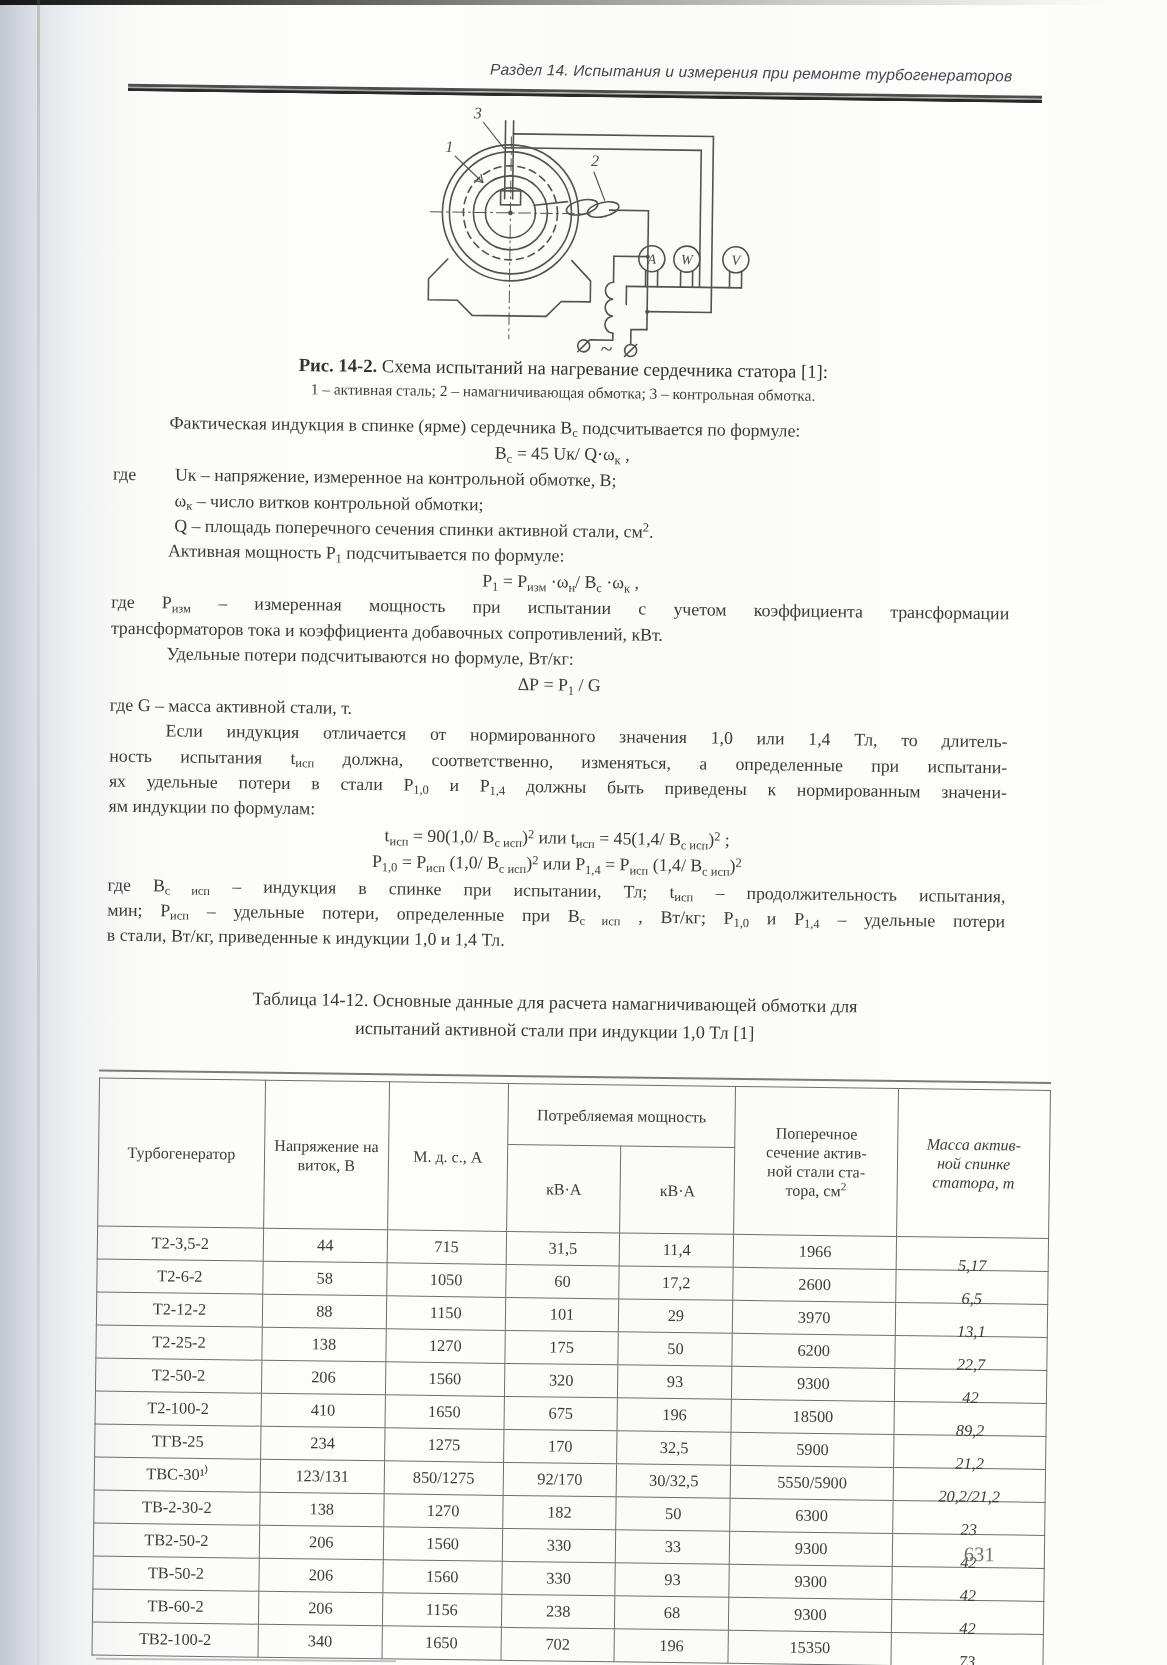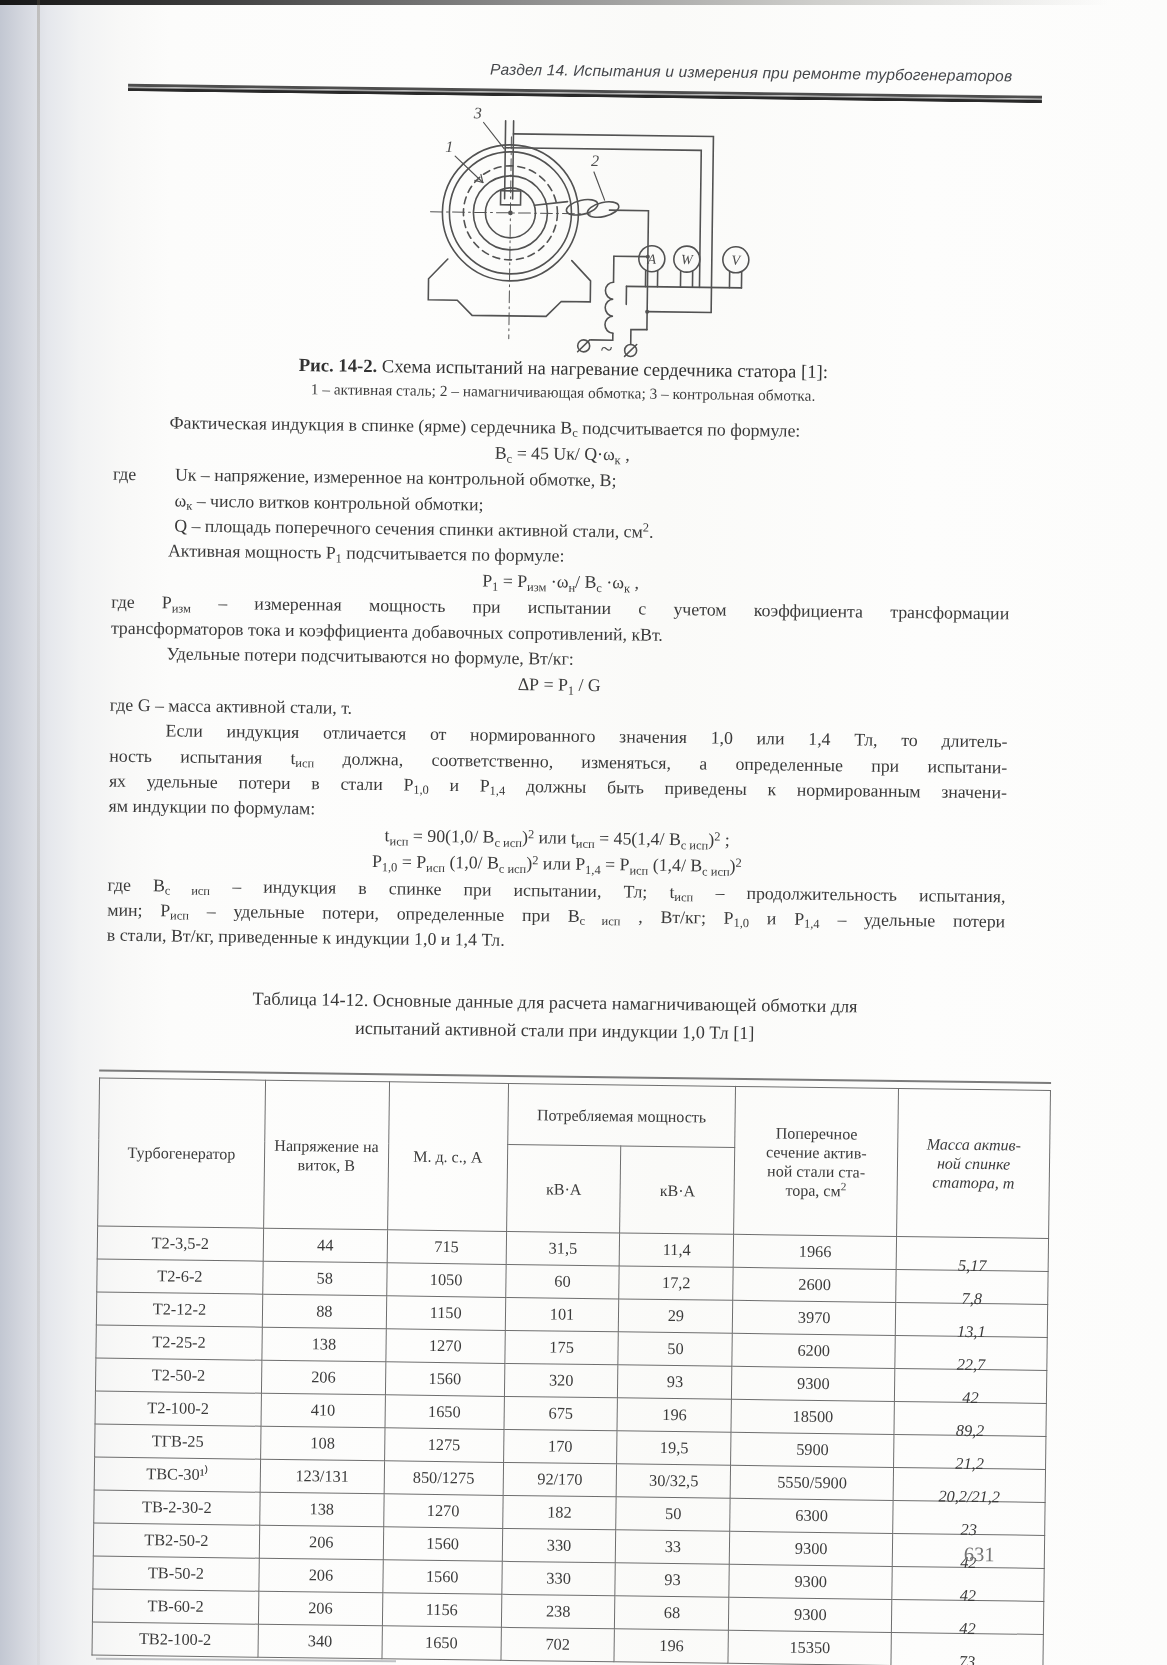--- a/index.html
+++ b/index.html
@@ -233,21 +233,21 @@
           <td><span>1966</span></td>
           <td><span>5,17</span></td>
         </tr>
         <tr>
           <td><span>Т2-6-2</span></td>
           <td><span>58</span></td>
           <td><span>1050</span></td>
           <td><span>60</span></td>
           <td><span>17,2</span></td>
           <td><span>2600</span></td>
-          <td><span>7,8</span></td>
+          <td><span>6,5</span></td>
         </tr>
         <tr>
           <td><span>Т2-12-2</span></td>
           <td><span>88</span></td>
           <td><span>1150</span></td>
           <td><span>101</span></td>
           <td><span>29</span></td>
           <td><span>3970</span></td>
           <td><span>13,1</span></td>
         </tr>
@@ -273,24 +273,24 @@
           <td><span>Т2-100-2</span></td>
           <td><span>410</span></td>
           <td><span>1650</span></td>
           <td><span>675</span></td>
           <td><span>196</span></td>
           <td><span>18500</span></td>
           <td><span>89,2</span></td>
         </tr>
         <tr>
           <td><span>ТГВ-25</span></td>
-          <td><span>108</span></td>
+          <td><span>234</span></td>
           <td><span>1275</span></td>
           <td><span>170</span></td>
-          <td><span>19,5</span></td>
+          <td><span>32,5</span></td>
           <td><span>5900</span></td>
           <td><span>21,2</span></td>
         </tr>
         <tr>
           <td><span>ТВС-30¹⁾</span></td>
           <td><span>123/131</span></td>
           <td><span>850/1275</span></td>
           <td><span>92/170</span></td>
           <td><span>30/32,5</span></td>
           <td><span>5550/5900</span></td>

